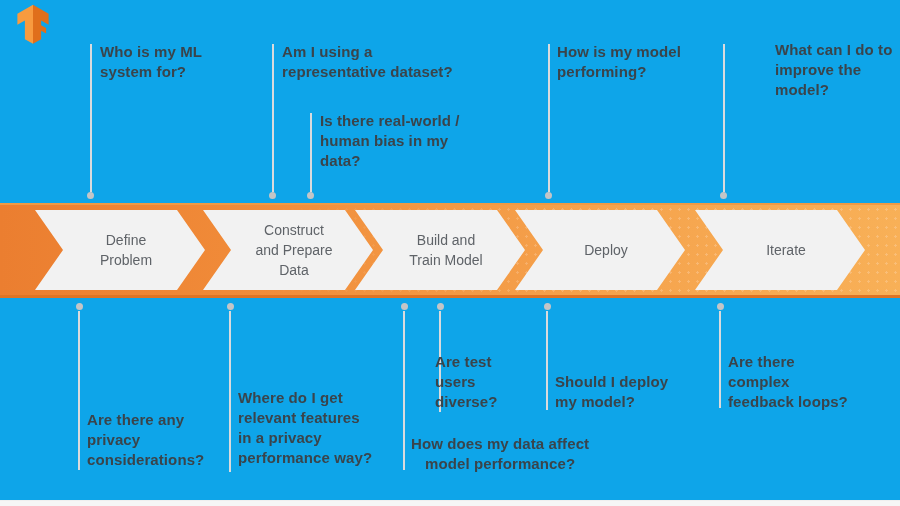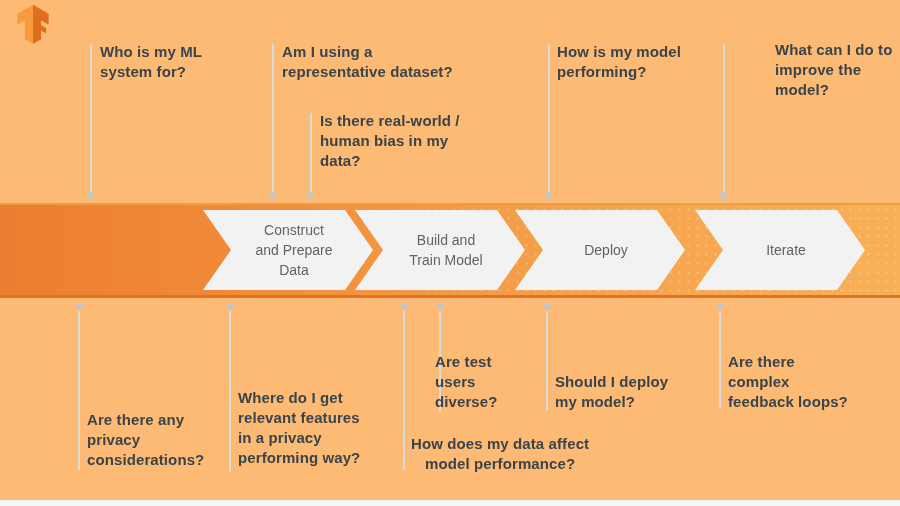--- a/index.html
+++ b/index.html
@@ -1,17 +1,17 @@
 <!DOCTYPE html>
 <html><head>
 <meta charset="utf-8">
 <style>
   html,body{margin:0;padding:0;}
   .stage{
-    position:relative;width:900px;height:506px;background:#fdba74;overflow:hidden;
+    position:relative;width:900px;height:506px;background:#0ea5e9;overflow:hidden;
     font-family:"Liberation Sans","DejaVu Sans",sans-serif;
   }
   
   .logo{position:absolute;left:13px;top:4px;width:40px;height:40px;}
   
   .q{
     position:absolute;font-weight:bold;font-size:15px;line-height:20px;
     color:#3A444B;white-space:pre-line;letter-spacing:.1px;
   }
   #qt1{left:100px;top:42px;}
@@ -93,20 +93,24 @@
   <div class="q" id="qt3">Is there real-world /
 human bias in my
 data?</div>
   <div class="q" id="qt4">How is my model
 performing?</div>
   <div class="q" id="qt5">What can I do to
 improve the model?</div>
 
   <div class="band">
     <div class="band-texture"></div>
+    <div class="chev" id="chev1">
+      <span class="chev-label">Define
+Problem</span>
+    </div>
     <div class="chev" id="chev2">
       <span class="chev-label">Construct
 and Prepare
 Data</span>
     </div>
     <div class="chev" id="chev3">
       <span class="chev-label">Build and
 Train Model</span>
     </div>
     <div class="chev" id="chev4">
@@ -129,21 +133,21 @@
   <div class="connector" id="b5-line"></div>
   <div class="dot" id="b6-dot"></div>
   <div class="connector" id="b6-line"></div>
 
   <div class="q" id="qb1">Are there any
 privacy
 considerations?</div>
   <div class="q" id="qb2">Where do I get
 relevant features
 in a privacy
-performing way?</div>
+performance way?</div>
   <div class="q" id="qb3">Are test
 users
 diverse?</div>
   <div class="q" id="qb4">How does my data affect
 model performance?</div>
   <div class="q" id="qb5">Should I deploy
 my model?</div>
   <div class="q" id="qb6">Are there
 complex
 feedback loops?</div>

